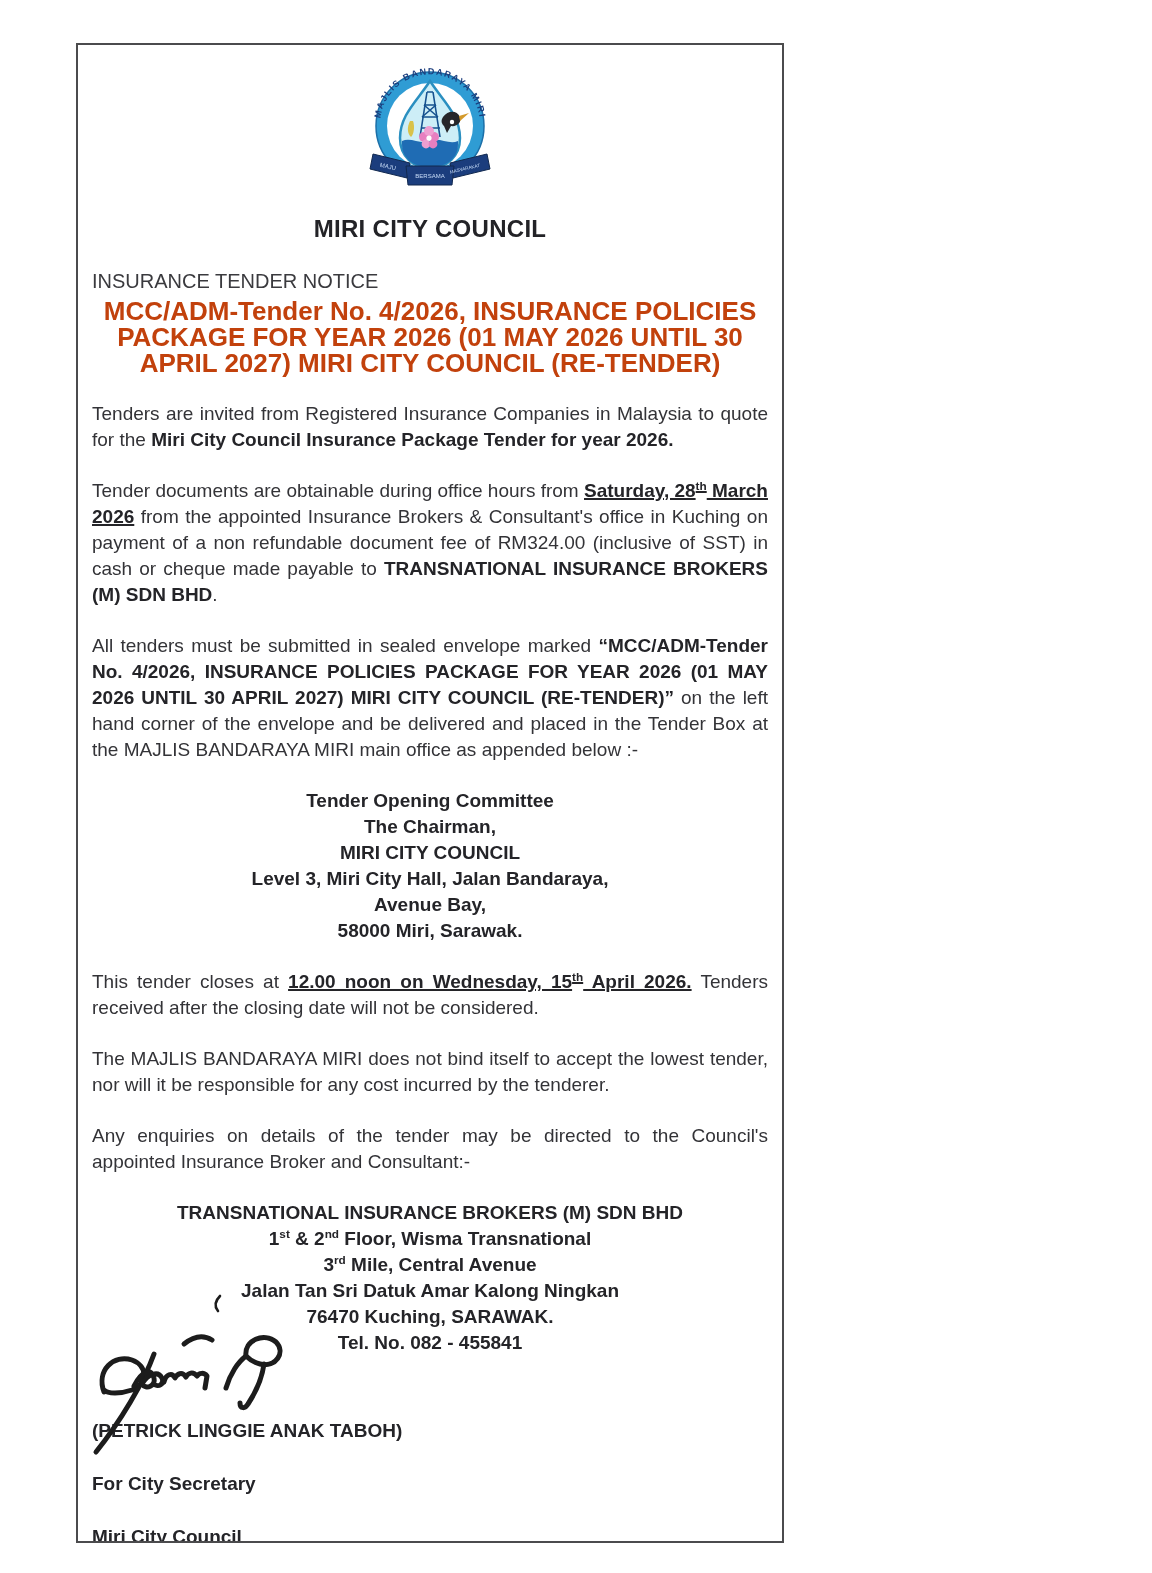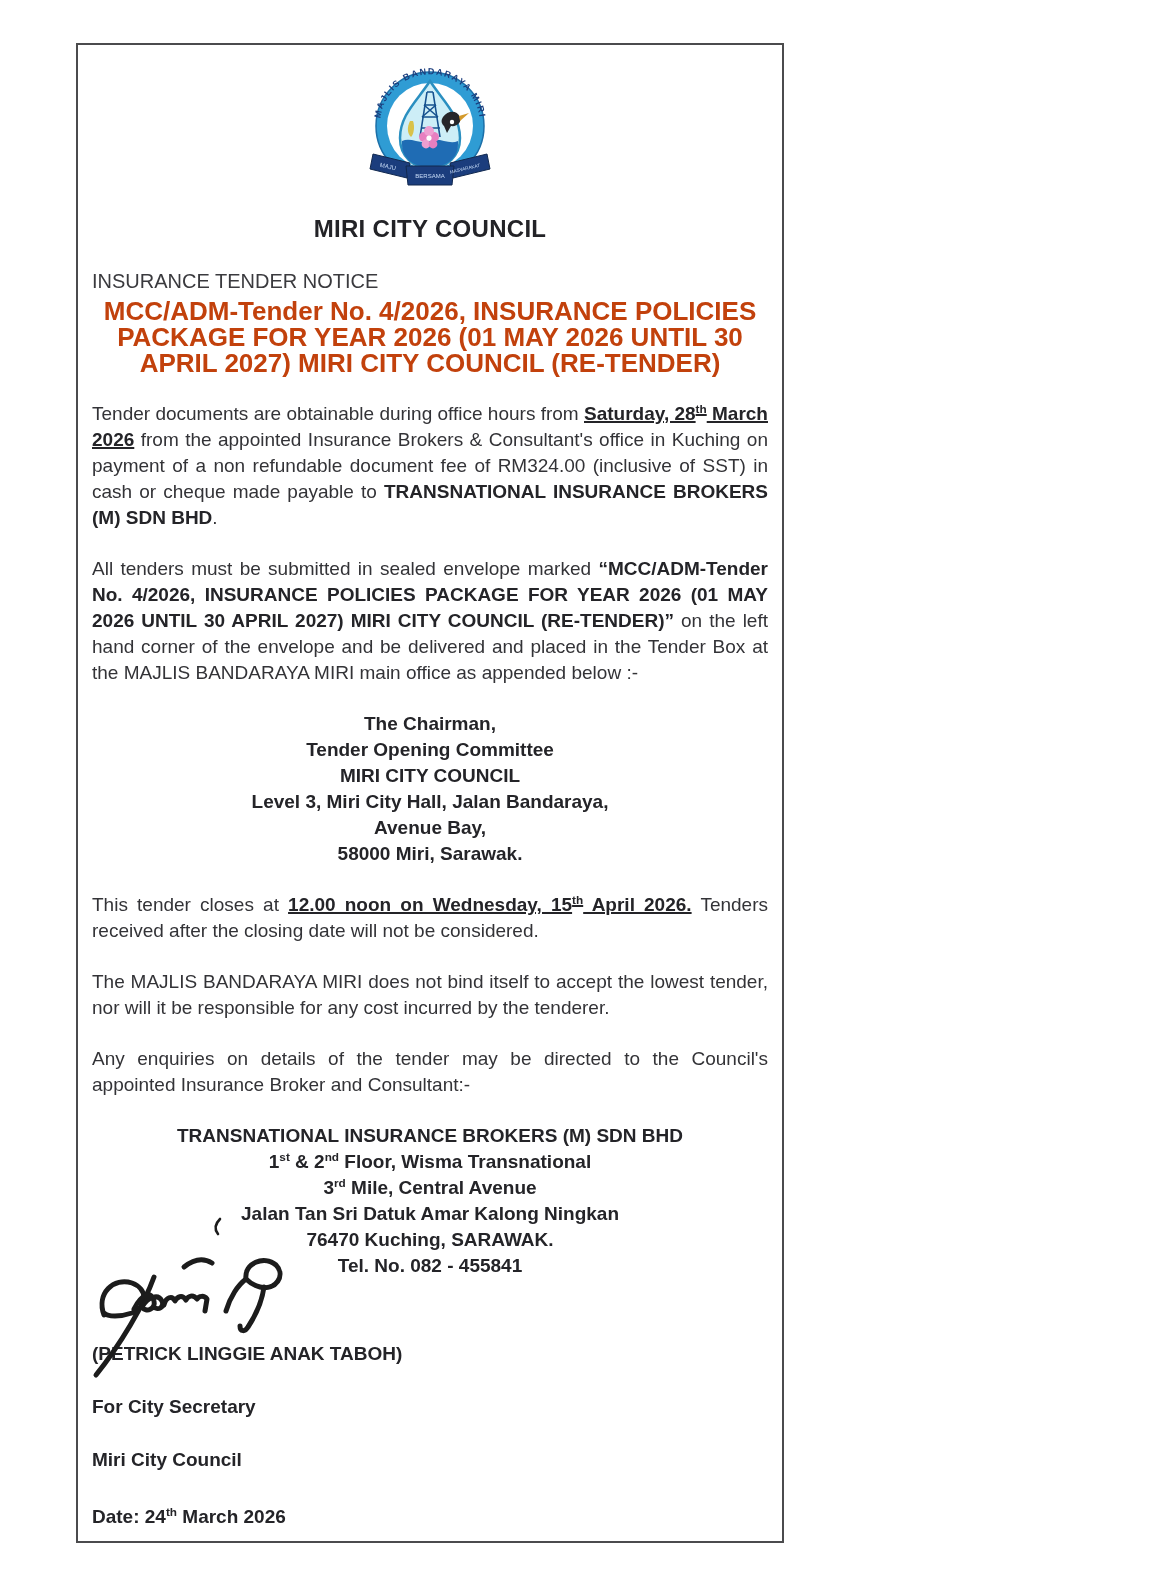--- a/index.html
+++ b/index.html
@@ -90,28 +90,29 @@
       </g>
     </svg>
   </div>
 
   <h1 class="council-name">MIRI CITY COUNCIL</h1>
 
   <div class="notice-title">INSURANCE TENDER NOTICE</div>
 
   <div class="tender-heading">MCC/ADM-Tender No. 4/2026, INSURANCE POLICIES PACKAGE FOR YEAR 2026 (01 MAY 2026 UNTIL 30 APRIL 2027) MIRI CITY COUNCIL (RE-TENDER)</div>
 
+  <p class="body-par"><span>Tenders are invited from Registered Insurance Companies in Malaysia to quote for the </span><span class="b">Miri City Council Insurance Package Tender for year 2026.</span></p>
 
   <p class="body-par"><span>Tender documents are obtainable during office hours from </span><span class="b u">Saturday, 28</span><sup class="b u">th</sup><span class="b u"> March 2026</span><span> from the appointed Insurance Brokers &amp; Consultant's office in Kuching on payment of a non refundable document fee of RM324.00 (inclusive of SST) in cash or cheque made payable to </span><span class="b">TRANSNATIONAL INSURANCE BROKERS (M) SDN BHD</span><span>.</span></p>
 
   <p class="body-par"><span>All tenders must be submitted in sealed envelope marked </span><span class="b">“MCC/ADM-Tender No. 4/2026, INSURANCE POLICIES PACKAGE FOR YEAR 2026 (01 MAY 2026 UNTIL 30 APRIL 2027) MIRI CITY COUNCIL (RE-TENDER)”</span><span> on the left hand corner of the envelope and be delivered and placed in the Tender Box at the MAJLIS BANDARAYA MIRI main office as appended below :-</span></p>
 
   <div class="center-block">
+      <div class="rl">Tender Opening Committee</div>
       <div class="rl">The Chairman,</div>
-      <div class="rl">Tender Opening Committee</div>
       <div class="rl">MIRI CITY COUNCIL</div>
       <div class="rl">Level 3, Miri City Hall, Jalan Bandaraya,</div>
       <div class="rl">Avenue Bay,</div>
       <div class="rl">58000 Miri, Sarawak.</div>
     </div>
 
   <p class="body-par"><span>This tender closes at </span><span class="b u">12.00 noon on Wednesday, 15</span><sup class="b u">th</sup><span class="b u"> April 2026.</span><span> Tenders received after the closing date will not be considered.</span></p>
 
   <p class="body-par"><span>The MAJLIS BANDARAYA MIRI does not bind itself to accept the lowest tender, nor will it be responsible for any cost incurred by the tenderer.</span></p>
 

